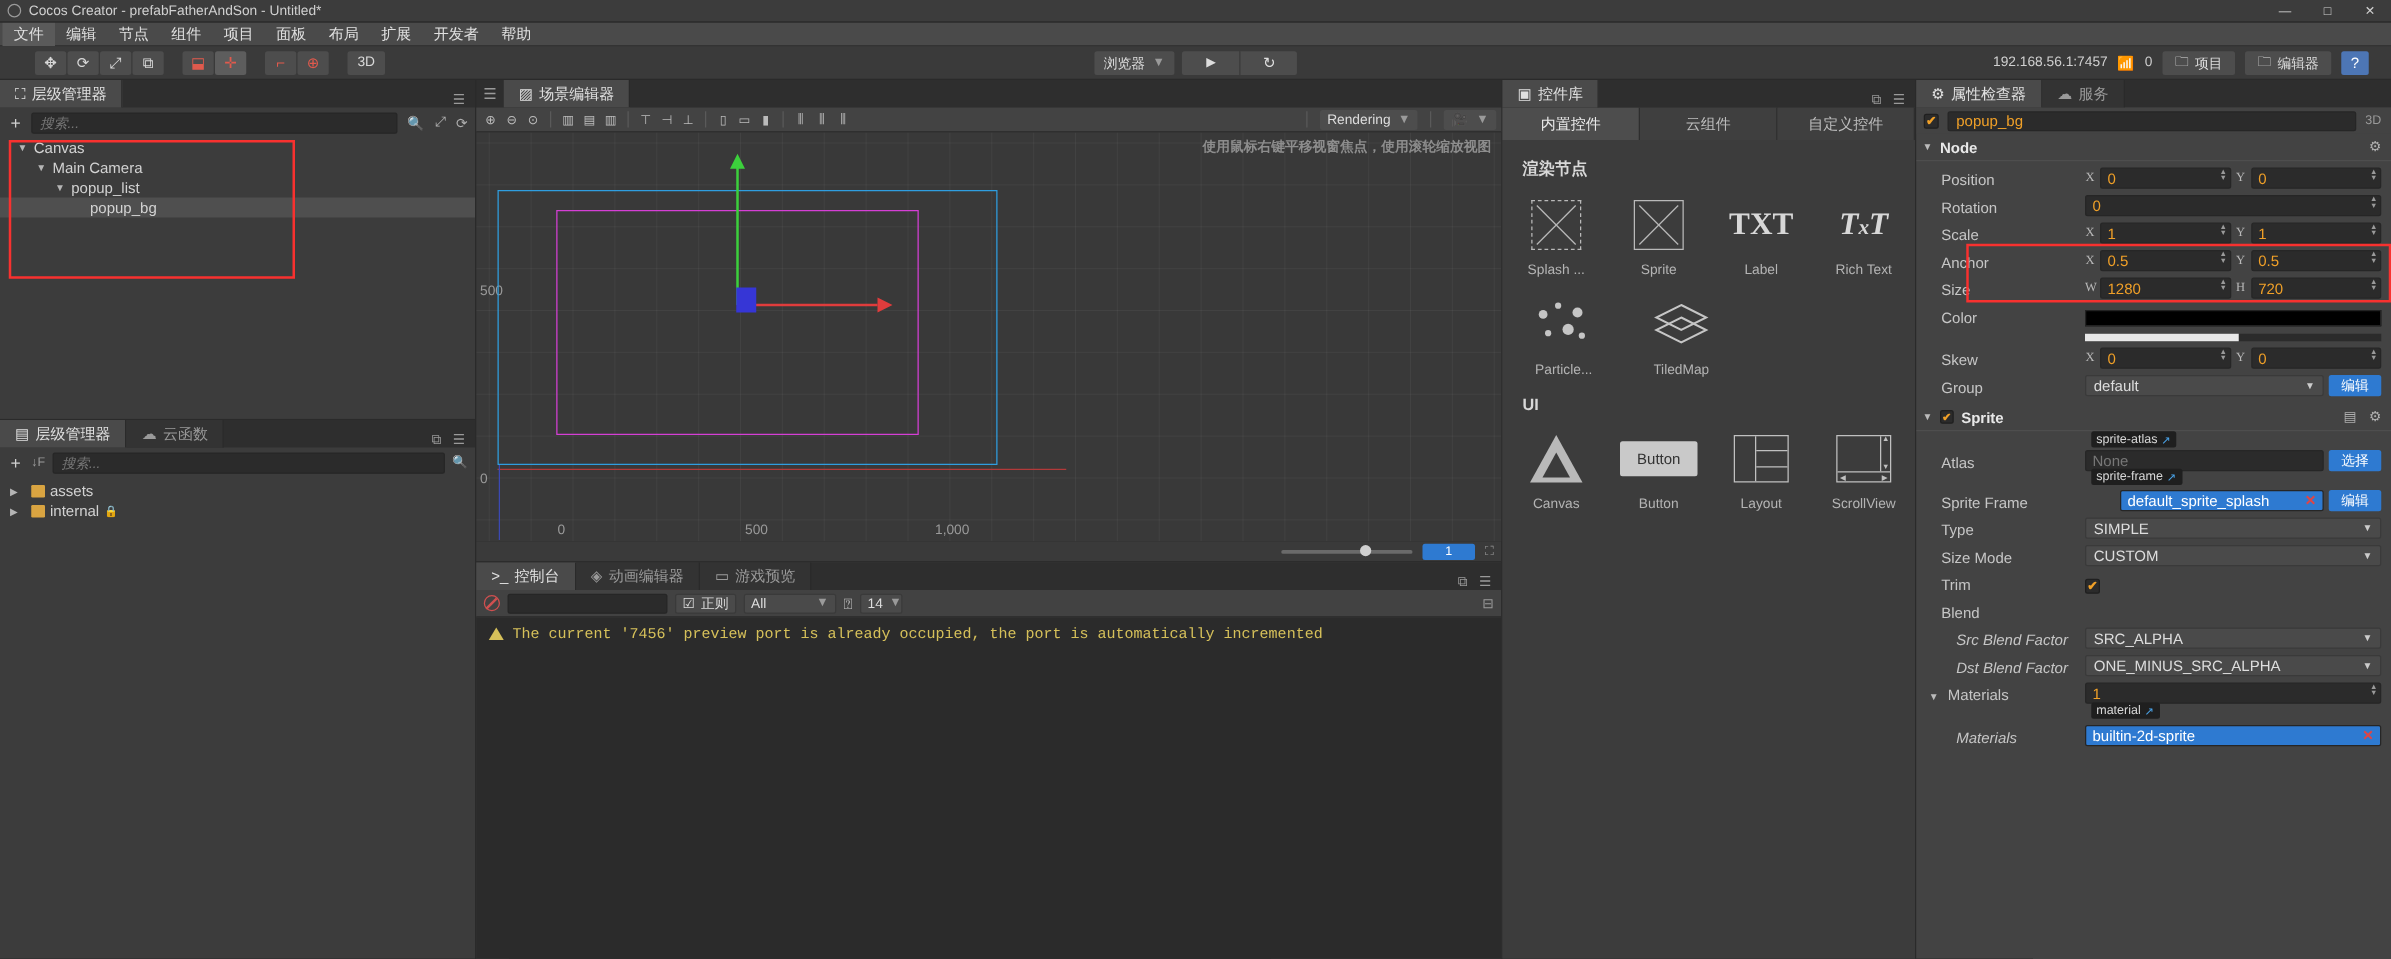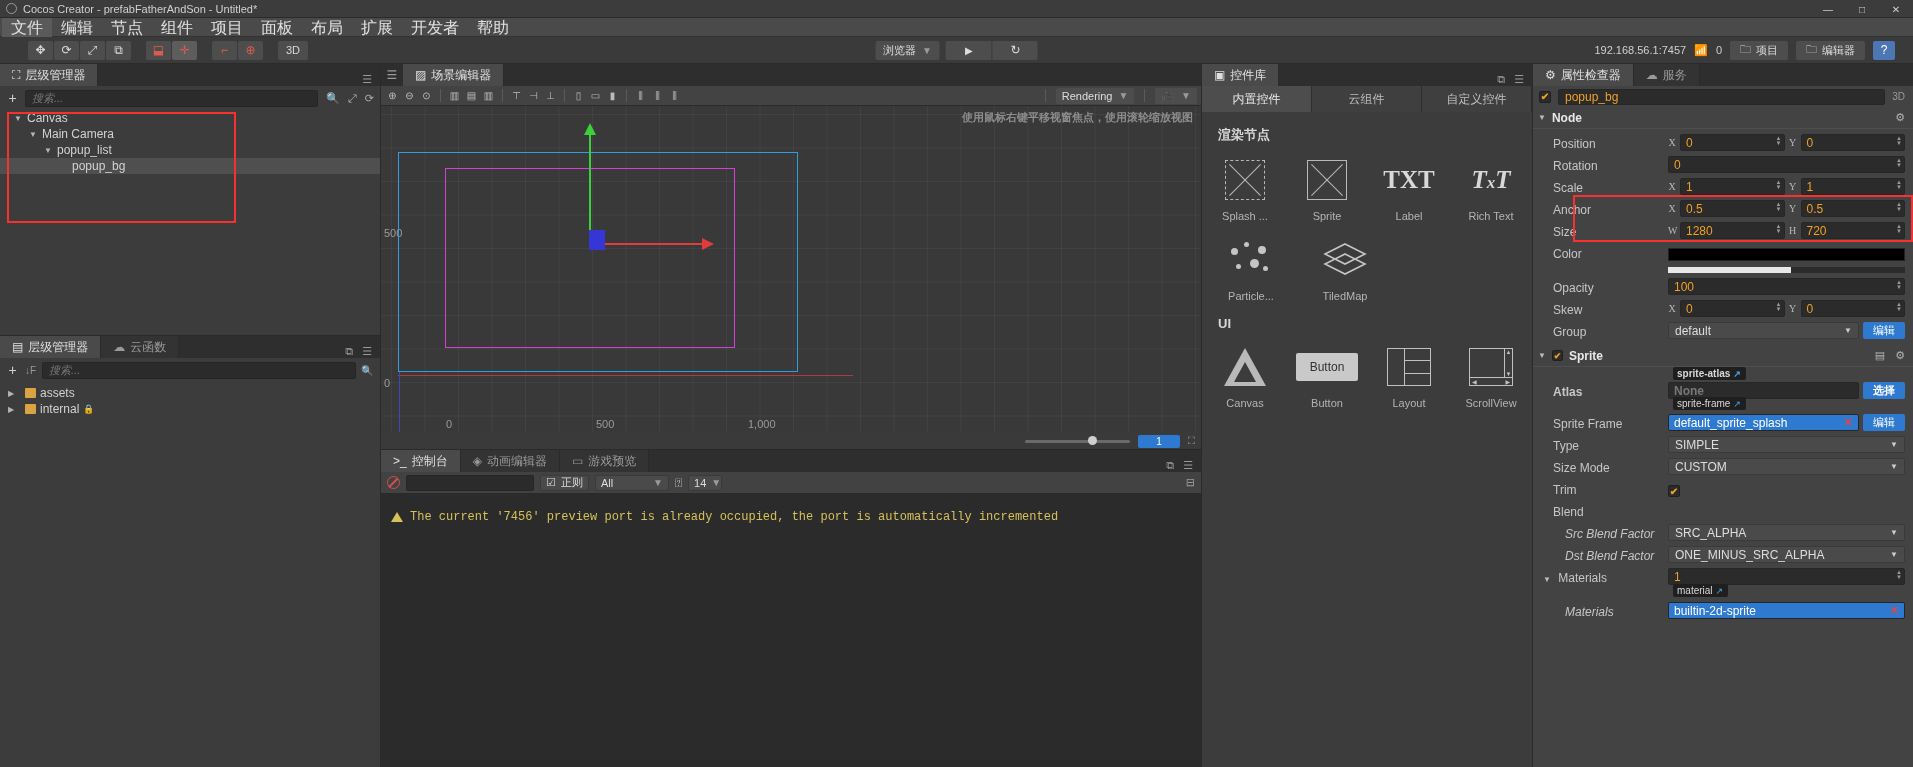--- a/index.html
+++ b/index.html
@@ -21,21 +21,21 @@
   }
   .tb-ico { width: 11px; height: 11px; border-radius: 50%; border: 1.5px solid #9a9a9a; margin-right: 6px; }
   .tb-title { font-size: 11px; color: #d0d0d0; }
   .win-btns { position: absolute; right: 0; top: 0; height: 18px; display: flex; }
   .win-btn { width: 34px; height: 18px; display: flex; align-items: center; justify-content: center;
              font-size: 10px; color: #cfcfcf; }
 
   
   .menubar { height: 19px; background: #4a4a4a; display: flex; align-items: center;
              padding-left: 2px; border-bottom: 1px solid #333; }
-  .menu-item { padding: 0 9px; height: 19px; line-height: 19px; font-size: 16px; color: #e0e0e0; cursor: default; }
+  .menu-item { padding: 0 9px; height: 19px; line-height: 19px; font-size: 12px; color: #e0e0e0; cursor: default; }
   .menu-item:first-child { background: #5a5a5a; }
 
   
   .toolbar { height: 27px; background: #3a3a3a; display: flex; align-items: center;
              padding: 0 6px; border-bottom: 1px solid #2a2a2a; position: relative; }
   .tgrp { display: flex; margin-right: 14px; }
   .tbtn { width: 25px; height: 19px; background: #4d4d4d; display: flex; align-items: center;
           justify-content: center; margin-right: 1px; border-radius: 2px; color: #d8d8d8; font-size: 12px; }
   .tbtn.red { color: #e05a4d; }
   .tbtn.on { background: #5d5d5d; }
@@ -132,21 +132,21 @@
   
   .console-wrap { flex: 1; display: flex; flex-direction: column; min-height: 0; }
   .con-toolbar { height: 22px; background: #424242; display: flex; align-items: center; gap: 6px; padding: 0 6px;
                  border-bottom: 1px solid #2a2a2a; }
   .ban { width: 13px; height: 13px; border-radius: 50%; border: 1.5px solid #d05050; position: relative; }
   .ban:after { content: ''; position: absolute; left: -1px; top: 4.5px; width: 12px; height: 1.5px;
                background: #d05050; transform: rotate(-45deg); }
   .con-input { width: 128px; height: 16px; background: #2b2b2b; border: 1px solid #262626; border-radius: 2px; }
   .con-sel { height: 16px; background: #4a4a4a; border: 1px solid #3a3a3a; border-radius: 2px;
              display: flex; align-items: center; padding: 0 5px; gap: 5px; font-size: 11px; color: #ddd; }
-  .con-body { flex: 1; background: #2b2b2b; padding: 16px 10px; overflow: hidden; }
+  .con-body { flex: 1; background: #2b2b2b; padding: 6px 10px; overflow: hidden; }
   .log-line { display: flex; align-items: center; gap: 7px; font-family: "Liberation Mono", monospace;
               font-size: 12px; color: #d6c05a; }
   .warn-tri { width: 0; height: 0; border-left: 6px solid transparent; border-right: 6px solid transparent;
               border-bottom: 10px solid #d6c05a; position: relative; }
   .con-x { margin-left: auto; color: #9a9a9a; font-size: 11px; }
 
   
   .widgetcol { width: 332px; display: flex; flex-direction: column;
                border-left: 1px solid #2a2a2a; border-right: 1px solid #2a2a2a; }
   .wl-tabs2 { height: 26px; display: flex; background: #383838; }
@@ -731,29 +731,20 @@
 
         <div class="prow" style="height:12px">
           <div class="plabel"></div>
           <div class="pfields">
             <div class="opbar">
                 <span></span>
               </div>
           </div>
         </div>
 
-        <div class="prow">
-          <div class="plabel">Opacity</div>
-          <div class="pfields">
-            <div class="inp wide">
-                <span>100</span>
-                <span class="spin">▲<br>▼</span>
-              </div>
-          </div>
-        </div>
 
         <div class="prow">
           <div class="plabel">Skew</div>
           <div class="pfields">
             <span class="axl">X</span>
             <div class="inp">
                 <span>0</span>
                 <span class="spin">▲<br>▼</span>
               </div>
             <span class="axl">Y</span>
@@ -778,33 +769,33 @@
         <div class="sect-head" style="margin-top:6px">
           <span class="stri">▼</span>
           <span class="cbx-mini">✔</span>
           <span class="sect-title">Sprite</span>
           <span class="sect-ico">
             <span>▤</span>
             <span>⚙</span>
           </span>
         </div>
 
-        <div class="prow" style="height:32px; position:relative;font-weight:bold;">
+        <div class="prow" style="height:32px; position:relative;">
           <div class="tagchip" style="left:140px; top:0px;">
             <span>sprite-atlas</span>
             <span class="lk">↗</span>
           </div>
           <div class="plabel">Atlas</div>
           <div class="pfields" style="margin-top:11px">
             <div class="inp ph wide">None</div>
             <div class="bluebtn">选择</div>
           </div>
         </div>
 
-        <div class="prow" style="height:32px; position:relative;">
+        <div class="prow" style="height:32px; position:relative;gap:28px;">
           <div class="tagchip" style="left:140px; top:-2px;">
             <span>sprite-frame</span>
             <span class="lk">↗</span>
           </div>
           <div class="plabel">Sprite Frame</div>
           <div class="pfields" style="margin-top:9px">
             <div class="inp sel-blue wide">
               <span>default_sprite_splash</span>
               <span class="xred" style="position:absolute; right:5px;">✕</span>
             </div>

